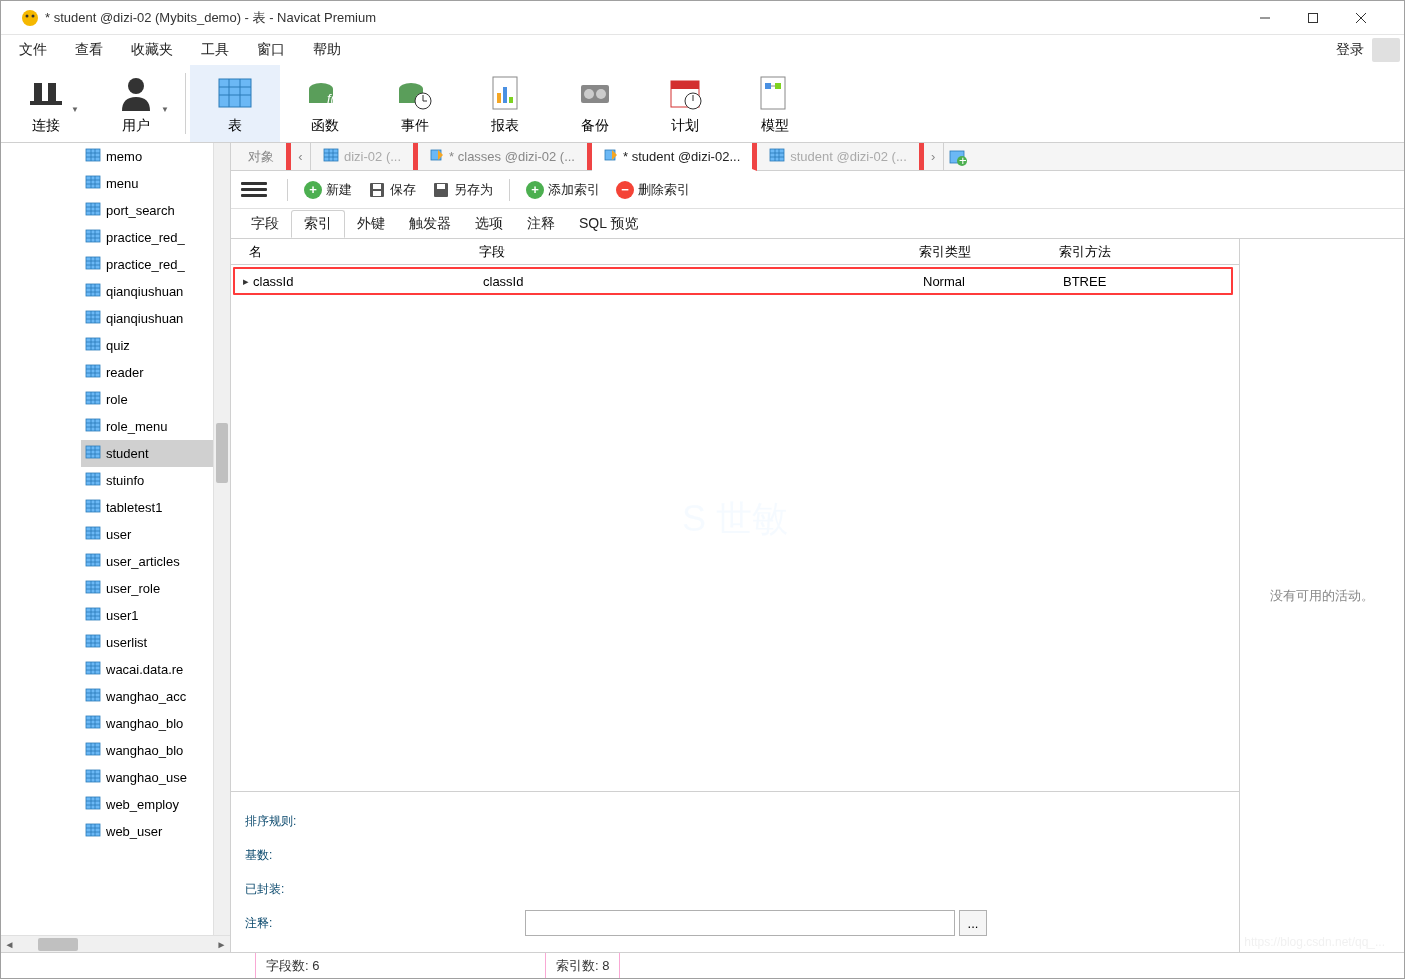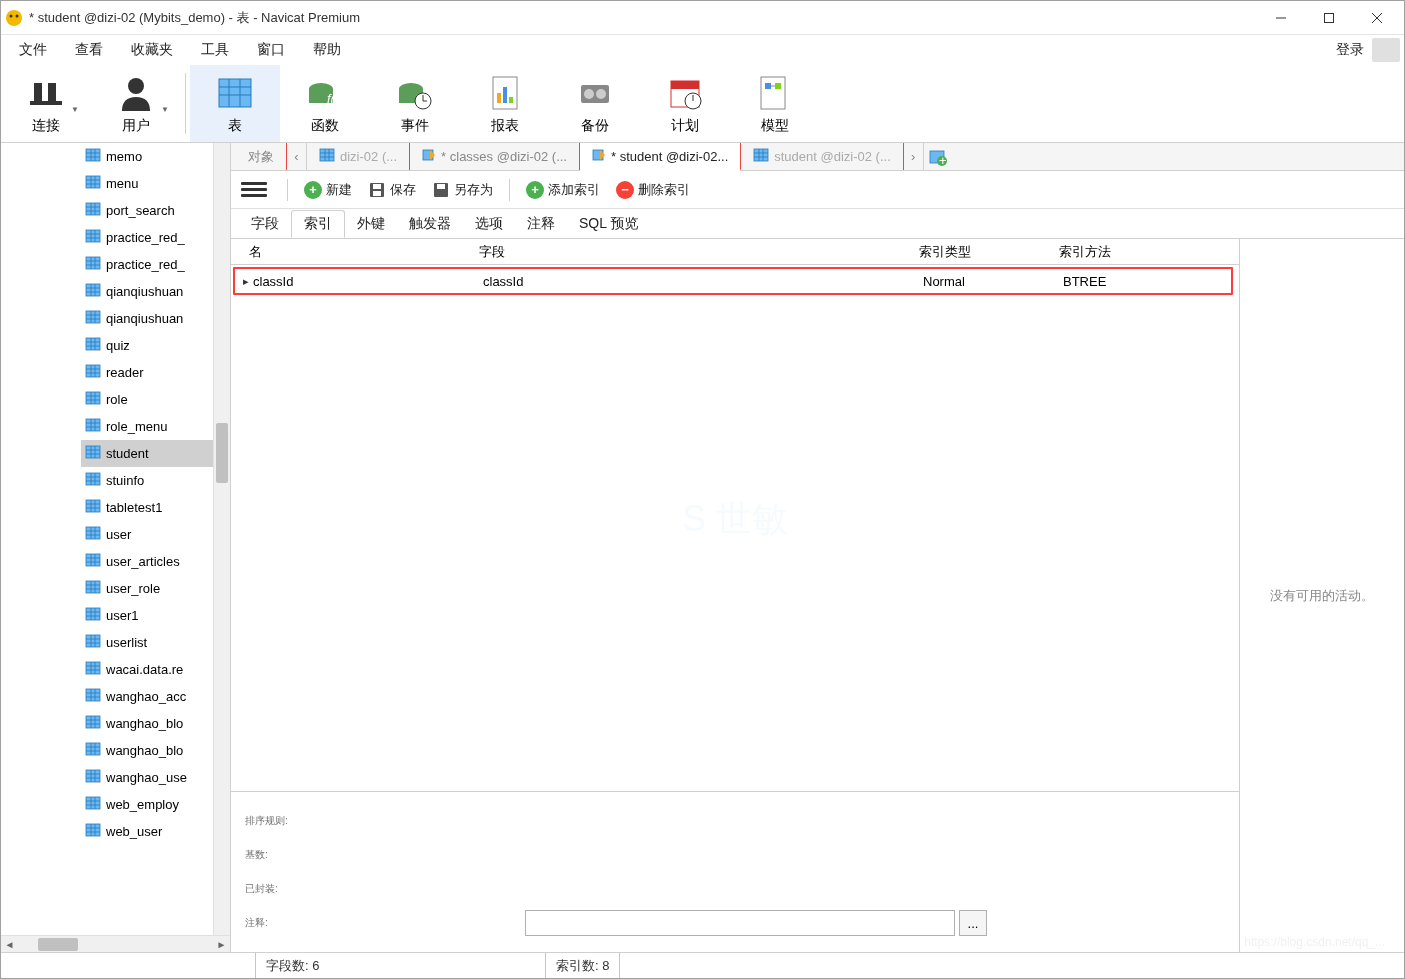--- a/index.html
+++ b/index.html
@@ -1,17 +1,17 @@
 <!DOCTYPE html>
 <html><head>
 <meta charset="utf-8">
 <style>
 * { margin: 0; padding: 0; box-sizing: border-box; font-family: "Microsoft YaHei", "Segoe UI", sans-serif; font-size: 13px; }
 body { background: #fff; width: 1405px; height: 979px; overflow: hidden; display: flex; flex-direction: column; border: 1px solid #a0a0a0; }
-.titlebar { height: 34px; display: flex; align-items: center; padding: 0 4px; background: #fff; border-bottom: 1px solid #e5e5e5; }
+.titlebar { height: 34px; display: flex; align-items: center; padding: 0 20px; background: #fff; border-bottom: 1px solid #e5e5e5; }
 .titlebar .icon { width: 18px; height: 18px; margin-right: 6px; }
 .titlebar .title { flex: 1; font-size: 13px; color: #333; }
 .win-btns { display: flex; gap: 2px; }
 .win-btn { width: 46px; height: 30px; display: flex; align-items: center; justify-content: center; color: #333; cursor: pointer; }
 .menubar { height: 30px; display: flex; align-items: center; padding: 0 4px; background: #fff; }
 .menubar span { padding: 4px 14px; cursor: pointer; font-size: 14px; color: #222; }
 .menubar .login { margin-left: auto; padding-right: 4px; }
 .menubar .avatar { width: 24px; height: 24px; background: #e0e0e0; border-radius: 2px; margin-left: 4px; display: inline-flex; align-items: center; justify-content: center; }
 .toolbar { height: 78px; display: flex; align-items: stretch; background: #fff; border-bottom: 1px solid #d0d0d0; }
 .tool-item { width: 90px; display: flex; flex-direction: column; align-items: center; justify-content: center; cursor: pointer; gap: 4px; position: relative; }
@@ -25,21 +25,21 @@
 .tree-item { height: 27px; display: flex; align-items: center; gap: 5px; cursor: pointer; padding-left: 4px; white-space: nowrap; }
 .tree-item.selected { background: #d0d0d0; }
 .table-icon { width: 16px; height: 16px; flex-shrink: 0; }
 .sidebar-scrollbar-v { position: absolute; right: 0; top: 0; bottom: 17px; width: 17px; background: #f0f0f0; border-left: 1px solid #e0e0e0; }
 .sidebar-scrollbar-v .thumb { position: absolute; left: 2px; right: 2px; top: 280px; height: 60px; background: #c0c0c0; border-radius: 2px; }
 .sidebar-hscroll { height: 17px; background: #f0f0f0; border-top: 1px solid #e0e0e0; display: flex; align-items: center; }
 .sidebar-hscroll .thumb { width: 40px; height: 13px; background: #c0c0c0; margin-left: 20px; border-radius: 2px; }
 .sidebar-hscroll .arrow { width: 17px; text-align: center; color: #666; font-size: 10px; }
 .main { flex: 1; display: flex; flex-direction: column; min-width: 0; }
 .tabbar { height: 28px; display: flex; align-items: stretch; background: #f5f5f5; border-bottom: 1px solid #d0d0d0; }
-.tab { padding: 0 12px; display: flex; align-items: center; gap: 5px; border-right: 1px solid #ef4444; cursor: pointer; background: #f5f5f5; color: #888; min-width: 0; white-space: nowrap; }
+.tab { padding: 0 12px; display: flex; align-items: center; gap: 5px; border-right: 5px solid #ef4444; cursor: pointer; background: #f5f5f5; color: #888; min-width: 0; white-space: nowrap; }
 .tab.active { background: #fff; color: #222; border-bottom: 2px solid #fff; margin-bottom: -1px; }
 .tab.disabled { color: #aaa; }
 .tab-arrow { width: 20px; display: flex; align-items: center; justify-content: center; color: #888; cursor: pointer; border-right: 1px solid #d0d0d0; }
 .tab-add { width: 28px; display: flex; align-items: center; justify-content: center; cursor: pointer; }
 .action-bar { height: 38px; display: flex; align-items: center; padding: 0 10px; gap: 4px; background: #fff; border-bottom: 1px solid #e0e0e0; }
 .hamburger { width: 26px; height: 22px; display: flex; flex-direction: column; justify-content: center; gap: 3px; margin-right: 10px; cursor: pointer; }
 .hamburger div { height: 3px; background: #333; border-radius: 1px; }
 .action-btn { display: flex; align-items: center; gap: 4px; padding: 2px 6px; cursor: pointer; font-size: 14px; color: #222; }
 .divider-v { width: 1px; height: 22px; background: #d0d0d0; margin: 0 6px; }
 .sub-tabs { height: 30px; display: flex; align-items: center; padding: 0 8px; border-bottom: 1px solid #d0d0d0; background: #fff; }
@@ -47,21 +47,21 @@
 .sub-tab.active { background: #fff; border: 1px solid #d0d0d0; border-bottom: 1px solid #fff; margin-bottom: -1px; border-radius: 3px 3px 0 0; }
 .grid-header { height: 26px; display: flex; align-items: center; border-bottom: 1px solid #d0d0d0; background: #fff; padding-left: 18px; }
 .col-name { width: 230px; } .col-field { width: 440px; } .col-type { width: 140px; } .col-method { width: 140px; }
 .grid-body { flex: 1; background: #fff; position: relative; }
 .grid-row { height: 28px; display: flex; align-items: center; padding-left: 8px; border: 2px solid #ff3b3b; border-radius: 1px; margin: 2px 6px 0 2px; }
 .row-marker { width: 10px; font-size: 11px; color: #333; }
 .watermark { position: absolute; top: 230px; left: 50%; transform: translateX(-50%); opacity: 0.05; font-size: 36px; color: #5af; pointer-events: none; }
 .right-panel { width: 165px; border-left: 1px solid #d0d0d0; display: flex; align-items: center; justify-content: center; color: #888; font-size: 15px; background: #fff; }
 .detail-pane { border-top: 1px solid #d0d0d0; padding: 12px 14px; background: #fff; }
 .detail-row { display: flex; align-items: center; height: 34px; }
-.detail-label { width: 280px; font-size: 10px; color: #737373; }
+.detail-label { width: 280px; font-size: 12px; color: #0c4a6e; }
 .detail-input { width: 430px; height: 26px; border: 1px solid #b0b0b0; padding: 0 4px; }
 .detail-btn { width: 28px; height: 26px; border: 1px solid #b0b0b0; margin-left: 4px; background: #f5f5f5; display: flex; align-items: center; justify-content: center; cursor: pointer; }
 .statusbar { height: 26px; display: flex; align-items: center; border-top: 1px solid #d0d0d0; background: #fff; font-size: 13px; color: #333; }
 .status-cell { padding: 0 10px; border-right: 1px solid #f9a8d4; height: 100%; display: flex; align-items: center; }
 .status-cell.first { width: 255px; } .status-cell.second { width: 290px; }
 .circle-icon { width: 18px; height: 18px; border-radius: 50%; display: inline-flex; align-items: center; justify-content: center; color: #fff; font-weight: bold; font-size: 13px; }
 .url-wm { position: absolute; right: 20px; bottom: 30px; opacity: 0.12; font-size: 12px; color: #888; pointer-events: none; }
 </style>
 </head>
 <body>

